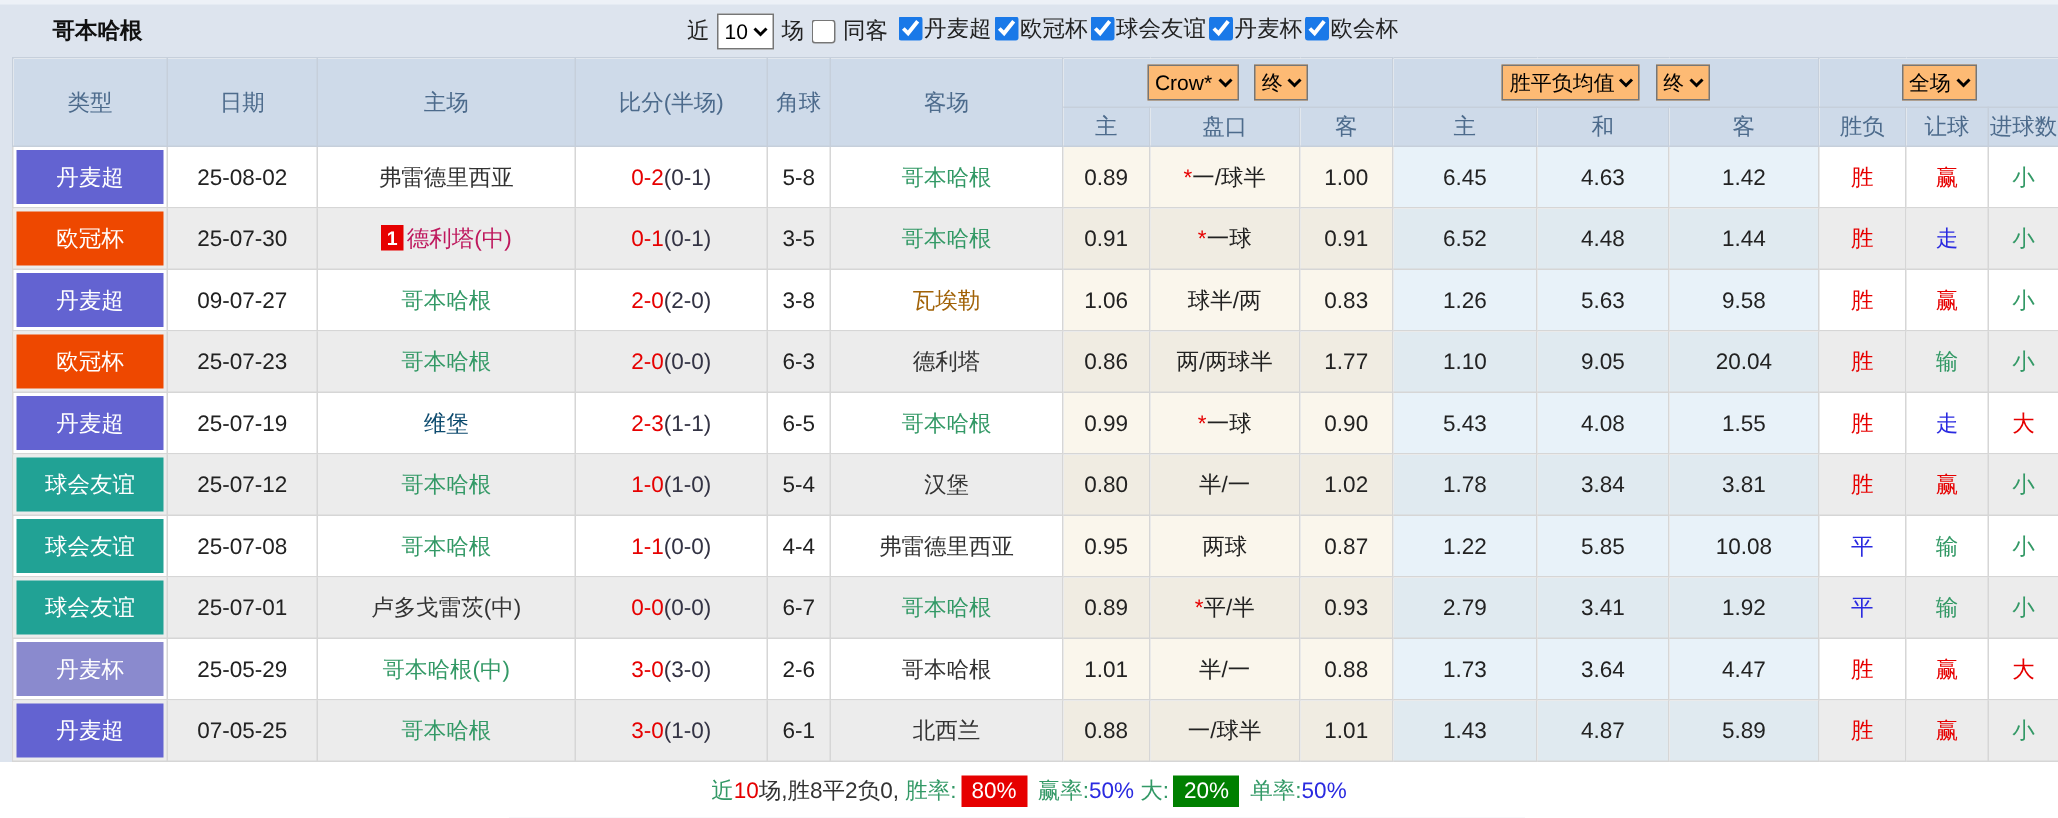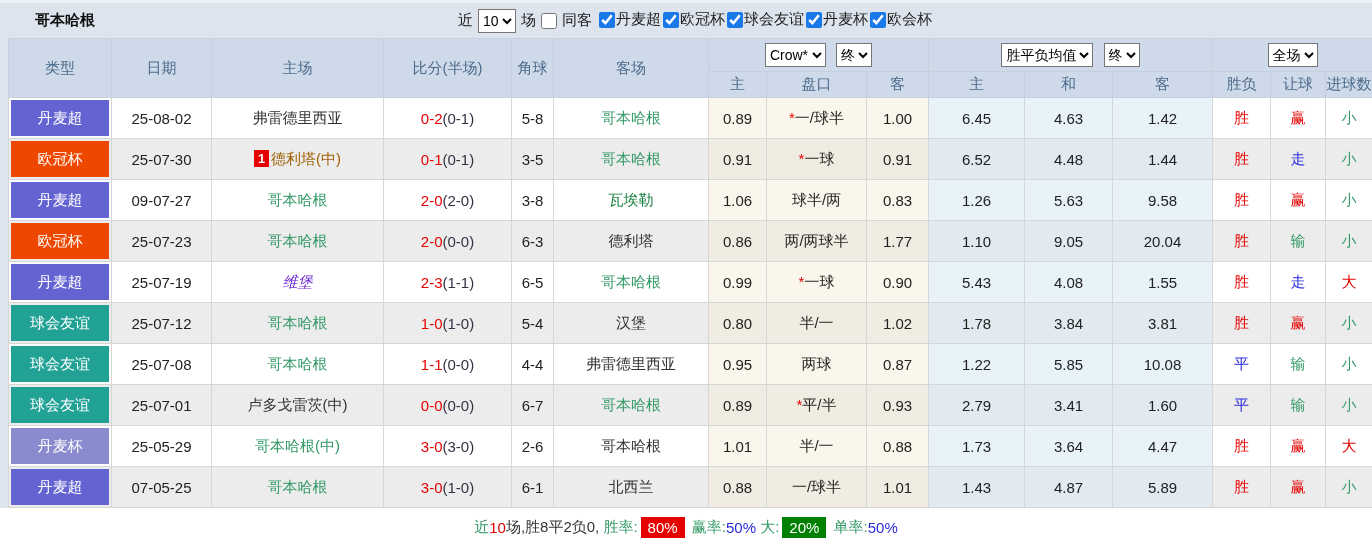--- a/index.html
+++ b/index.html
@@ -25,21 +25,21 @@
   .controls select { font-size:14px; height:24px; background:#fff; }
   .controls input[type=checkbox] { width:16px; height:16px; }
   .league-item { display:inline-flex; align-items:center; gap:1px; margin-left:2px; }
   
   .tblwrap { margin-left:8px; width:1364px; }
   table { border-collapse:collapse; table-layout:fixed; width:1364px; background:#fff; }
   th, td { border:1px solid #c6cfdb; text-align:center; overflow:hidden; white-space:nowrap; }
   thead th { background:#cedae9; color:#4d6b8c; font-weight:normal; font-size:15px; }
   tr.hdr1 th { height:33px; }
   tr.hdr2 th { height:26px; }
-  thead select { font-size:14px; height:24px; background:#ffffff; margin:0 3px; }
+  thead select { font-size:14px; height:24px; background:#fdba74; margin:0 3px; }
   tbody td { height:41px; font-size:15px; color:#222; border-color:#d6d6d6; }
   tbody tr:nth-child(even) td { background:#ececec; }
   tbody tr:nth-child(odd)  td { background:#ffffff; }
   tbody tr:nth-child(odd)  td.asia { background:#faf6ec; }
   tbody tr:nth-child(even) td.asia { background:#f0ece2; }
   tbody tr:nth-child(odd)  td.euro { background:#e8f2f9; }
   tbody tr:nth-child(even) td.euro { background:#e0eaf0; }
   td.type { padding:2px; }
   .badge {
     display:flex; align-items:center; justify-content:center;
@@ -160,21 +160,21 @@
     <td class="euro">1.42</td>
     <td style="color: rgb(230, 0, 0);">胜</td>
     <td style="color: rgb(230, 0, 0);">赢</td>
     <td style="color: rgb(51, 153, 102);">小</td>
   </tr>
         <tr>
     <td class="type">
             <span class="badge" style="background: rgb(238, 72, 0);">欧冠杯</span>
           </td>
     <td>25-07-30</td>
-    <td><span class="card">1</span><span style="color: #a16207;">德利塔(中)</span></td>
+    <td><span class="card">1</span><span style="color: #be185d;">德利塔(中)</span></td>
     <td><span class="score-full">0-1</span><span class="score-half">(0-1)</span></td>
     <td>3-5</td>
     <td><span style="color: rgb(51, 153, 102);">哥本哈根</span></td>
     <td class="asia">0.91</td>
     <td class="asia"><span class="star">*</span><span>一球</span></td>
     <td class="asia">0.91</td>
     <td class="euro">6.52</td>
     <td class="euro">4.48</td>
     <td class="euro">1.44</td>
     <td style="color: rgb(230, 0, 0);">胜</td>
@@ -182,21 +182,21 @@
     <td style="color: rgb(51, 153, 102);">小</td>
   </tr>
         <tr>
     <td class="type">
             <span class="badge" style="background: rgb(99, 99, 209);">丹麦超</span>
           </td>
     <td>09-07-27</td>
     <td><span style="color: rgb(51, 153, 102);">哥本哈根</span></td>
     <td><span class="score-full">2-0</span><span class="score-half">(2-0)</span></td>
     <td>3-8</td>
-    <td><span style="color: #15803d;">瓦埃勒</span></td>
+    <td><span style="color: #a16207;">瓦埃勒</span></td>
     <td class="asia">1.06</td>
     <td class="asia"><span>球半/两</span></td>
     <td class="asia">0.83</td>
     <td class="euro">1.26</td>
     <td class="euro">5.63</td>
     <td class="euro">9.58</td>
     <td style="color: rgb(230, 0, 0);">胜</td>
     <td style="color: rgb(230, 0, 0);">赢</td>
     <td style="color: rgb(51, 153, 102);">小</td>
   </tr>
@@ -217,21 +217,21 @@
     <td class="euro">20.04</td>
     <td style="color: rgb(230, 0, 0);">胜</td>
     <td style="color: rgb(51, 153, 102);">输</td>
     <td style="color: rgb(51, 153, 102);">小</td>
   </tr>
         <tr>
     <td class="type">
             <span class="badge" style="background: rgb(99, 99, 209);">丹麦超</span>
           </td>
     <td>25-07-19</td>
-    <td><span style="color: #6d28d9; font-style: italic;">维堡</span></td>
+    <td><span style="color: #0c4a6e;">维堡</span></td>
     <td><span class="score-full">2-3</span><span class="score-half">(1-1)</span></td>
     <td>6-5</td>
     <td><span style="color: rgb(51, 153, 102);">哥本哈根</span></td>
     <td class="asia">0.99</td>
     <td class="asia"><span class="star">*</span><span>一球</span></td>
     <td class="asia">0.90</td>
     <td class="euro">5.43</td>
     <td class="euro">4.08</td>
     <td class="euro">1.55</td>
     <td style="color: rgb(230, 0, 0);">胜</td>
@@ -283,21 +283,21 @@
     <td>25-07-01</td>
     <td><span style="color: rgb(51, 51, 51);">卢多戈雷茨(中)</span></td>
     <td><span class="score-full">0-0</span><span class="score-half">(0-0)</span></td>
     <td>6-7</td>
     <td><span style="color: rgb(51, 153, 102);">哥本哈根</span></td>
     <td class="asia">0.89</td>
     <td class="asia"><span class="star">*</span><span>平/半</span></td>
     <td class="asia">0.93</td>
     <td class="euro">2.79</td>
     <td class="euro">3.41</td>
-    <td class="euro">1.60</td>
+    <td class="euro">1.92</td>
     <td style="color: rgb(42, 42, 224);">平</td>
     <td style="color: rgb(51, 153, 102);">输</td>
     <td style="color: rgb(51, 153, 102);">小</td>
   </tr>
         <tr>
     <td class="type">
             <span class="badge" style="background: rgb(138, 138, 206);">丹麦杯</span>
           </td>
     <td>25-05-29</td>
     <td><span style="color: rgb(51, 153, 102);">哥本哈根(中)</span></td>

